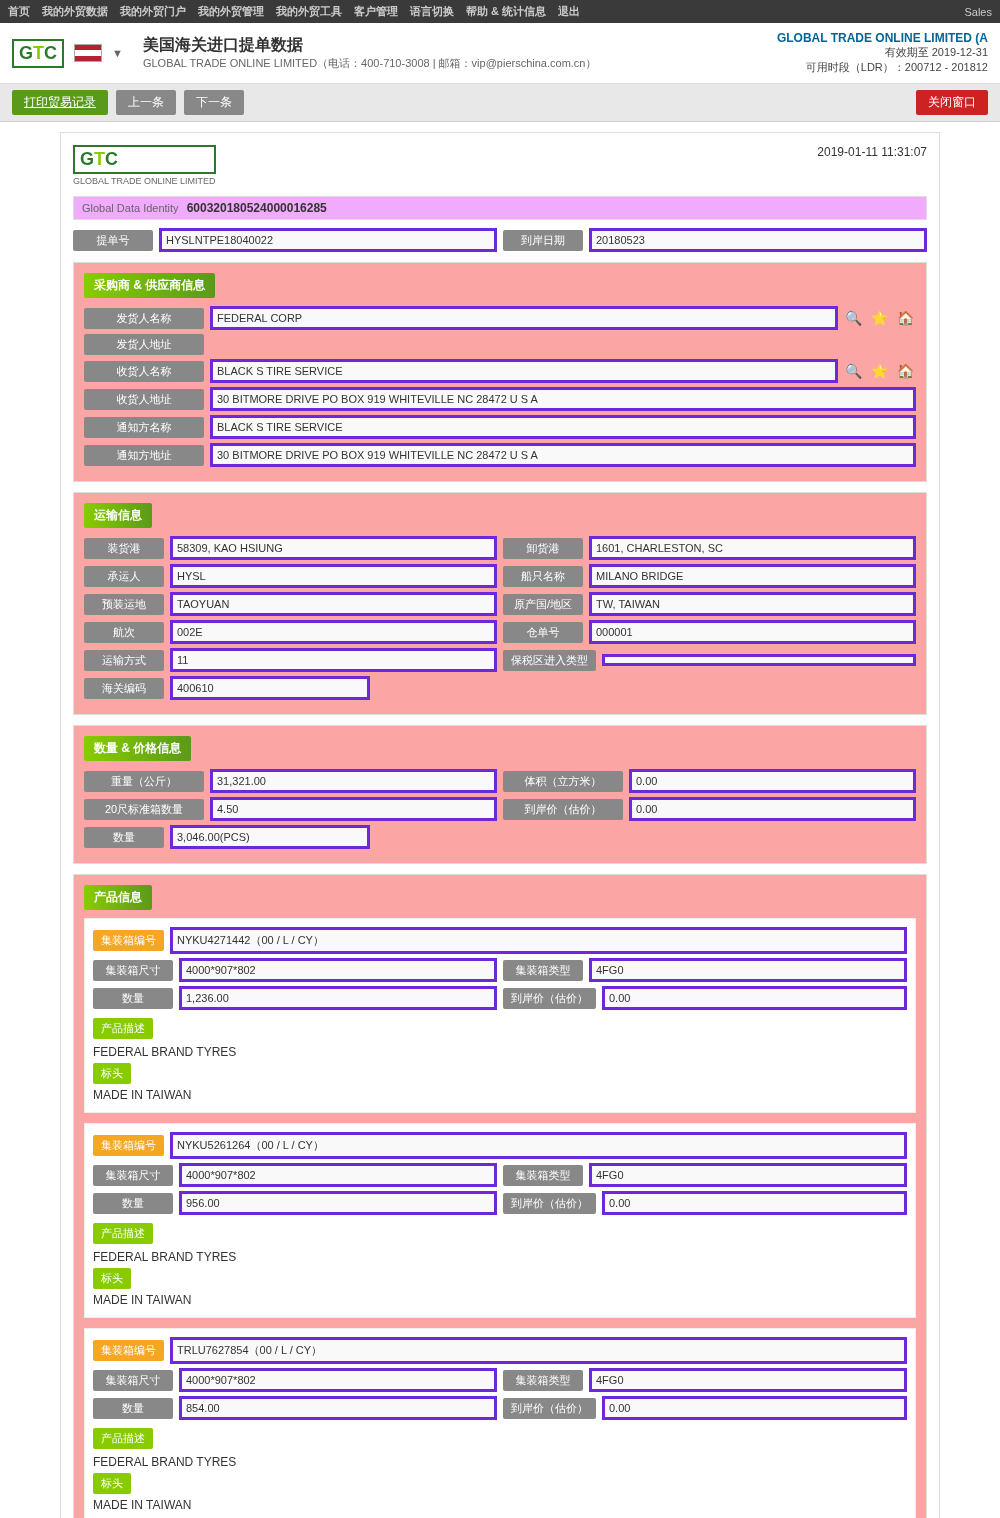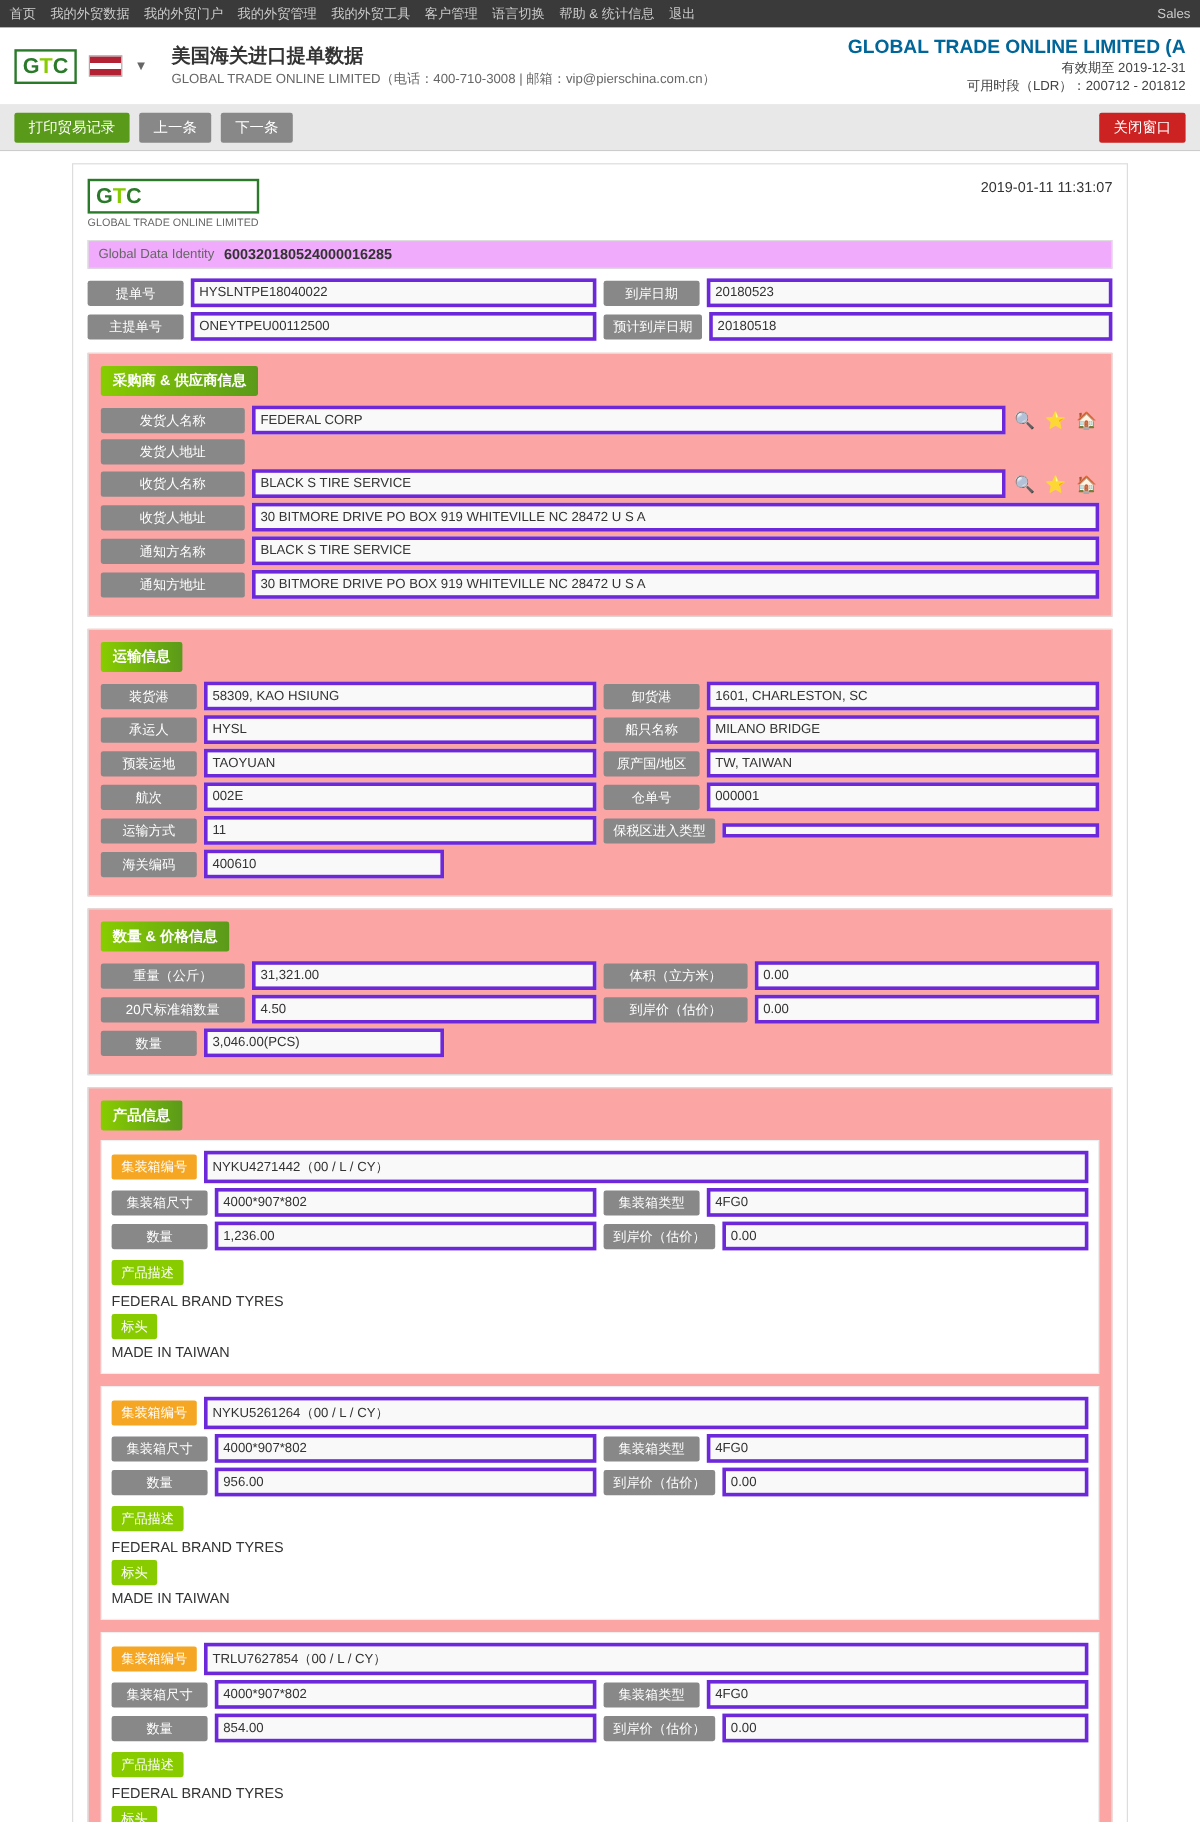--- a/index.html
+++ b/index.html
@@ -1,37 +1,37 @@
 <!DOCTYPE html>
 <html><head>
   <meta charset="utf-8">
   <style>
     * { box-sizing: border-box; margin: 0; padding: 0; }
     body { font-family: Arial, sans-serif; font-size: 12px; background: #f0f0f0; color: #333; min-width: 1000px; }
 
     
     .top-nav { background: #3a3a3a; color: #ccc; padding: 4px 8px; display: flex; align-items: center; justify-content: space-between; font-size: 11px; }
     .top-nav-left { display: flex; gap: 12px; }
-    .top-nav-left a { color: #ccc; text-decoration: none; cursor: pointer; }
+    .top-nav-left a { color: #ccc; text-decoration: none; cursor: pointer; font-weight: bold; }
     .top-nav-right { color: #ccc; }
 
     
     .header { background: #fff; padding: 8px 12px; display: flex; align-items: center; justify-content: space-between; border-bottom: 1px solid #ddd; }
     .header-left { display: flex; align-items: center; gap: 10px; }
     .logo-box { display: flex; align-items: center; }
     .flag-box { width: 28px; height: 18px; background: linear-gradient(#b22234 33%, #fff 33%, #fff 66%, #b22234 66%); border: 1px solid #aaa; }
     .header-title-block { margin-left: 10px; }
     .header-title { font-size: 16px; font-weight: bold; color: #333; }
     .header-subtitle { font-size: 11px; color: #666; }
     .header-right { text-align: right; font-size: 11px; color: #444; }
-    .header-right .brand { color: #006699; font-weight: bold; font-size: 16px; }
+    .header-right .brand { color: #006699; font-weight: bold; font-size: 12px; }
 
     
     .toolbar { background: #e8e8e8; padding: 6px 12px; display: flex; align-items: center; gap: 8px; border-bottom: 1px solid #ccc; }
-    .btn-green { background: #5a9a1a; color: #fff; border: none; padding: 4px 12px; cursor: pointer; font-size: 12px; border-radius: 2px; }
+    .btn-green { background: #5a9a1a; color: #fff; border: none; padding: 4px 12px; cursor: pointer; font-size: 12px; border-radius: 2px; text-decoration: underline; }
     .btn-gray { background: #888; color: #fff; border: none; padding: 4px 12px; cursor: pointer; font-size: 12px; border-radius: 2px; }
     .btn-red { background: #cc2222; color: #fff; border: none; padding: 4px 12px; cursor: pointer; font-size: 12px; border-radius: 2px; }
     .spacer { flex: 1; }
 
     
     .main-content { background: #fff; margin: 0; padding: 10px; }
 
     
     .doc-container { background: #fff; border: 1px solid #ddd; padding: 12px; margin: 0 auto; max-width: 880px; }
 
@@ -140,30 +140,20 @@
     <div class="two-col-row">
       <div class="field-half">
         <span class="field-label">提单号</span>
         <span class="field-value">HYSLNTPE18040022</span>
       </div>
       <div class="field-half">
         <span class="field-label">到岸日期</span>
         <span class="field-value">20180523</span>
       </div>
     </div>
-    <div class="two-col-row">
-      <div class="field-half">
-        <span class="field-label">主提单号</span>
-        <span class="field-value">ONEYTPEU00112500</span>
-      </div>
-      <div class="field-half">
-        <span class="field-label">预计到岸日期</span>
-        <span class="field-value">20180518</span>
-      </div>
-    </div>
 
     <div class="section-box" style="margin-top:10px;">
       <div class="section-header">采购商 &amp; 供应商信息</div>
 
       <div class="field-row">
         <span class="field-label field-label-wide">发货人名称</span>
         <span class="field-value">FEDERAL CORP</span>
         <button class="icon-btn">🔍</button>
         <button class="icon-btn">⭐</button>
         <button class="icon-btn">🏠</button>

